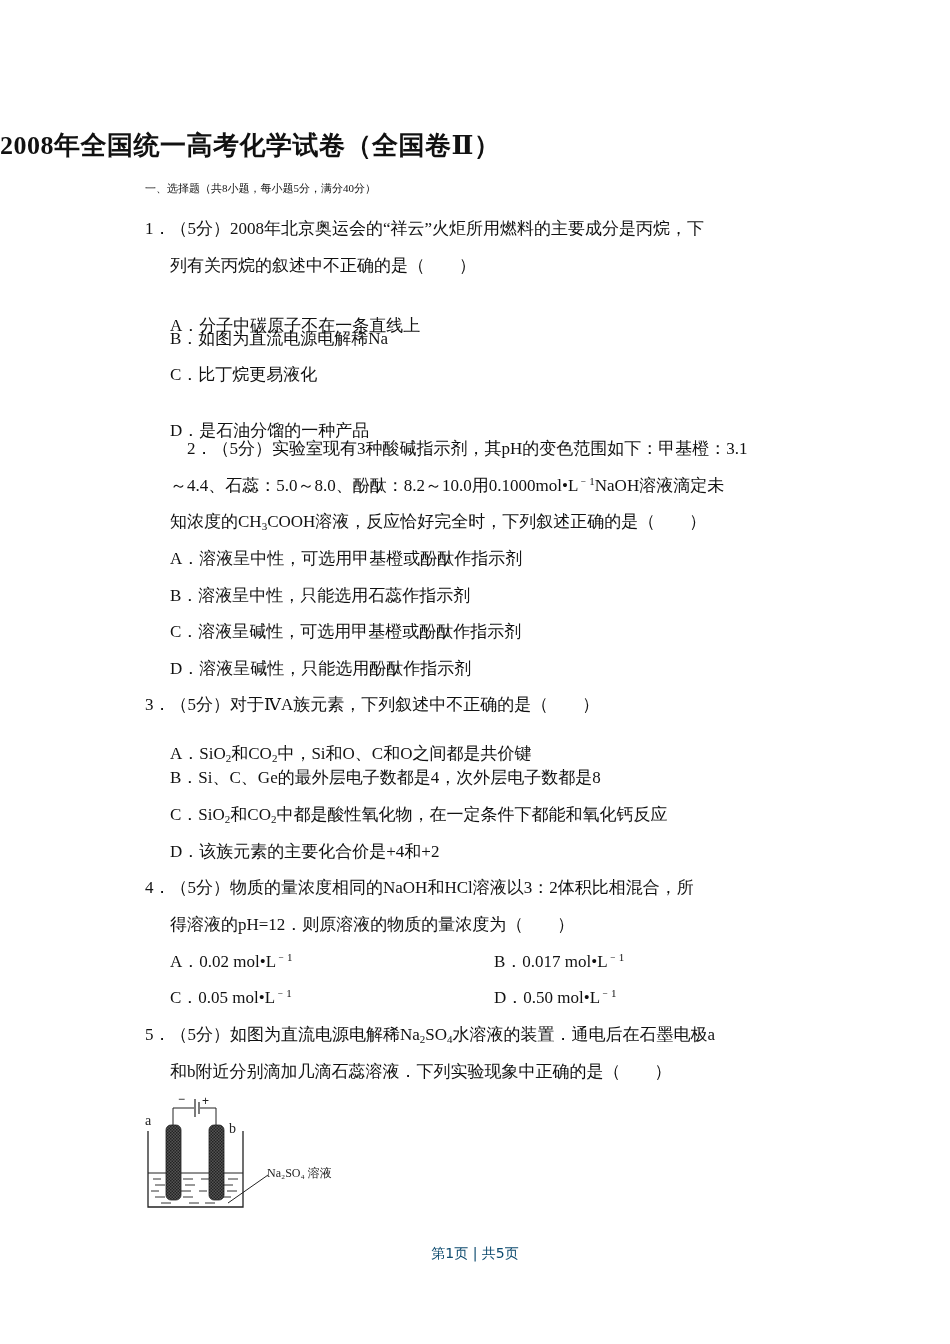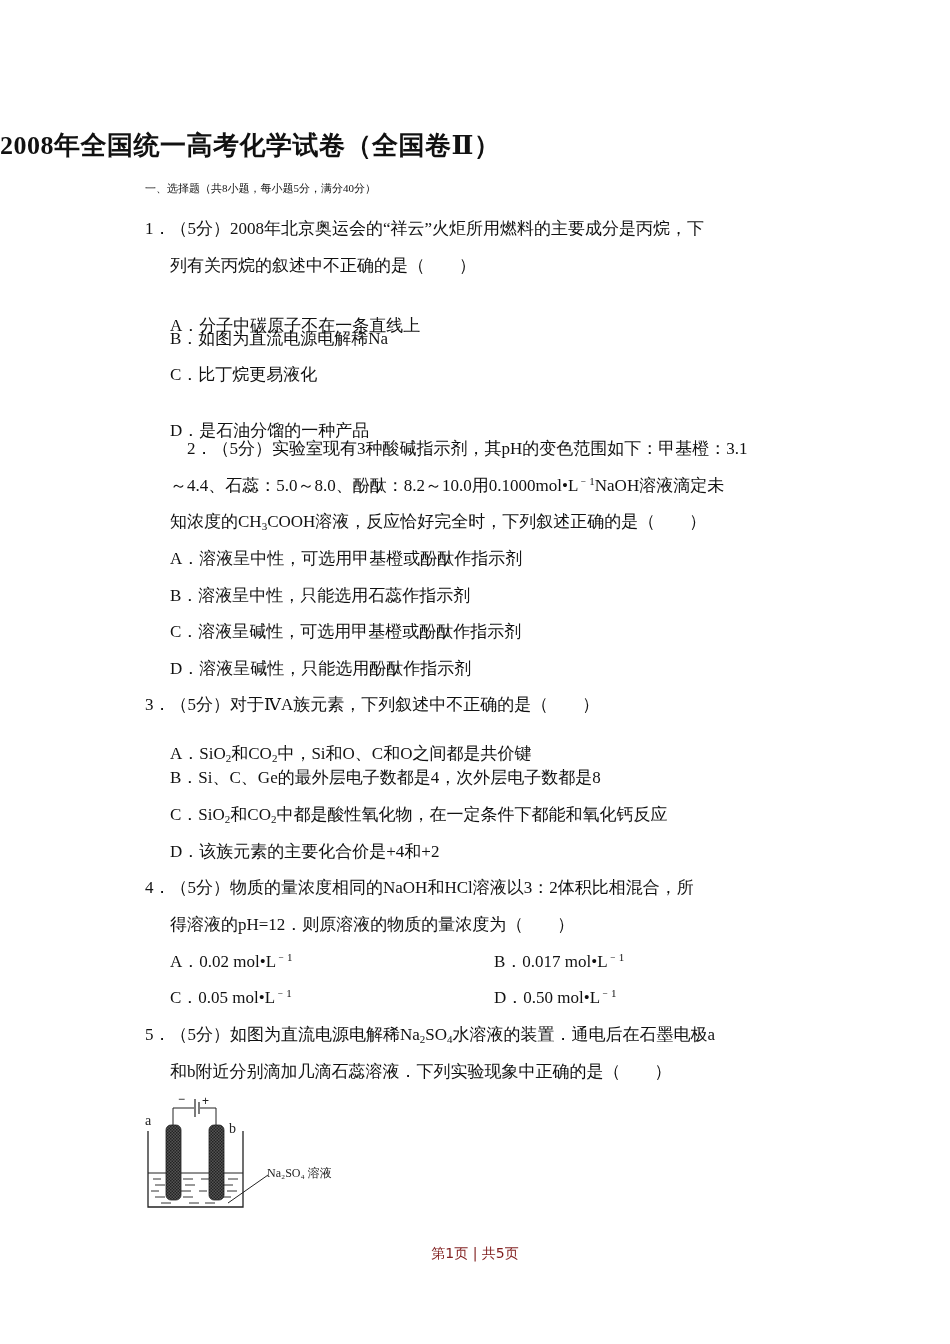--- a/index.html
+++ b/index.html
@@ -22,21 +22,21 @@
   .q-line { left: 145px; }
   .q-cont { left: 170px; }
   .opt { left: 170px; }
   .opt-right { left: 494px; }
   .justify { width: 662px; display: flex; justify-content: space-between; }
   sub { font-size: 11px; vertical-align: -3px; line-height: 0; }
   sup { font-size: 11px; vertical-align: 6px; line-height: 0; }
   .figure { position: absolute; left: 143px; top: 1093px; width: 230px; height: 120px; }
   .footer {
     position: absolute; left: 0; width: 950px; top: 1245px; text-align: center;
-    font-size: 14px; color: #7f1d1d; font-family: "DejaVu Sans", sans-serif;
+    font-size: 14px; color: #0c4a6e; font-family: "DejaVu Sans", sans-serif;
   }
 </style>
 </head>
 <body>
 
 <div class="page-title">2008年全国统一高考化学试卷（全国卷Ⅱ）</div>
 <div class="section-heading">一、选择题（共8小题，每小题5分，满分40分）</div>
 
 <div class="line q-line justify" style="top:218px;">
   <span><span>1．</span><span>（5分）2008年北京奥运会的“祥云”火炬所用燃料的主要成分是丙烷，下</span></span>

